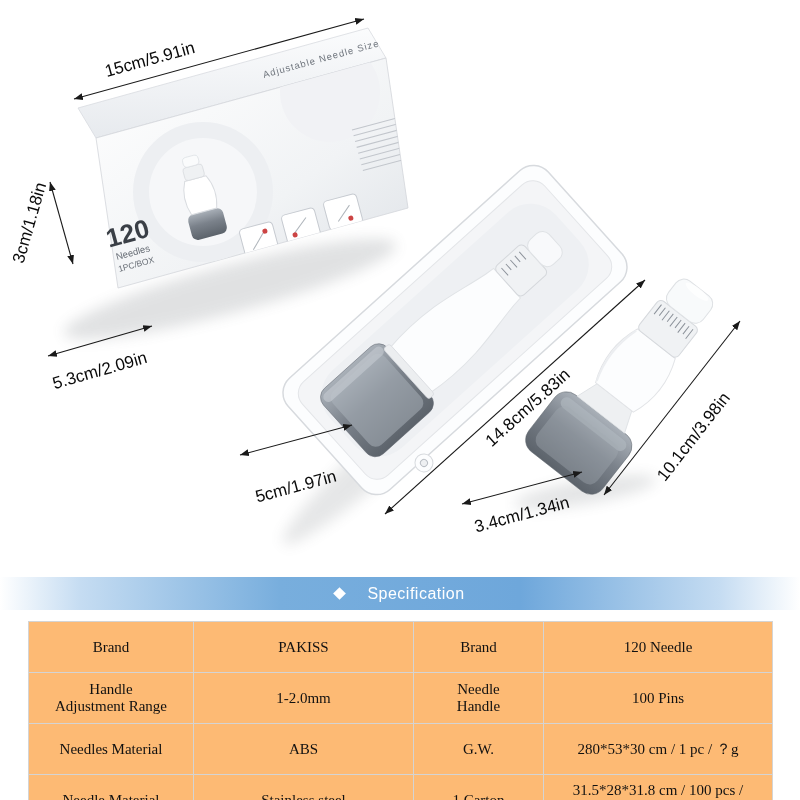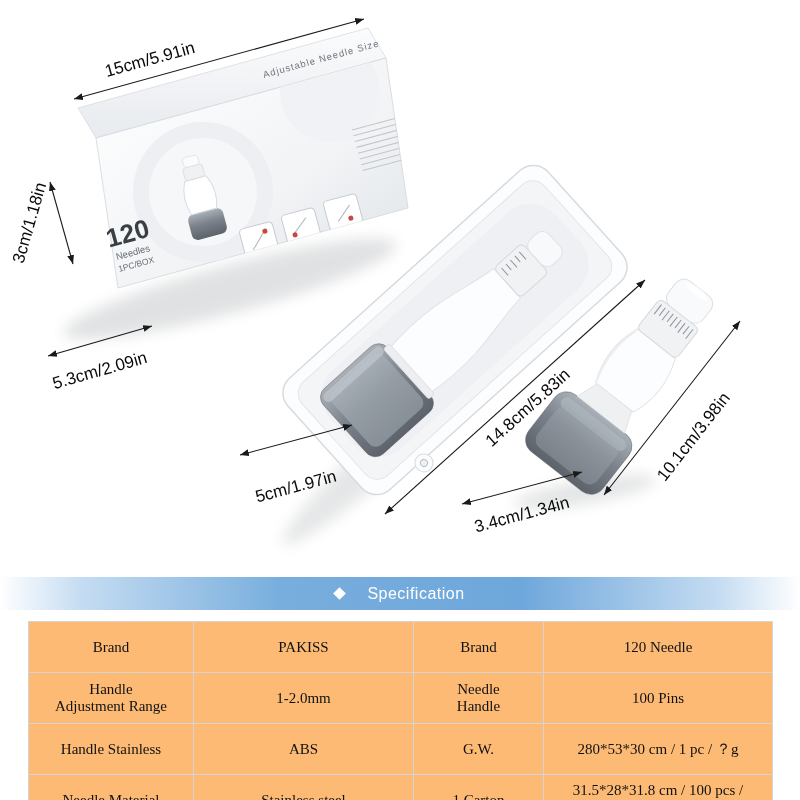--- a/index.html
+++ b/index.html
@@ -182,21 +182,21 @@
         <td>Brand</td>
         <td>120 Needle</td>
       </tr>
       <tr>
         <td>Handle Adjustment Range</td>
         <td>1-2.0mm</td>
         <td>Needle Handle</td>
         <td>100 Pins</td>
       </tr>
       <tr>
-        <td>Handle Stainless</td>
+        <td>Needles Material</td>
         <td>ABS</td>
         <td>G.W.</td>
         <td>280*53*30 cm / 1 pc / ？g</td>
       </tr>
       <tr>
         <td>Needle Material</td>
         <td>Stainless steel</td>
         <td>1 Carton</td>
         <td>31.5*28*31.8 cm / 100 pcs / ？kg</td>
       </tr>

